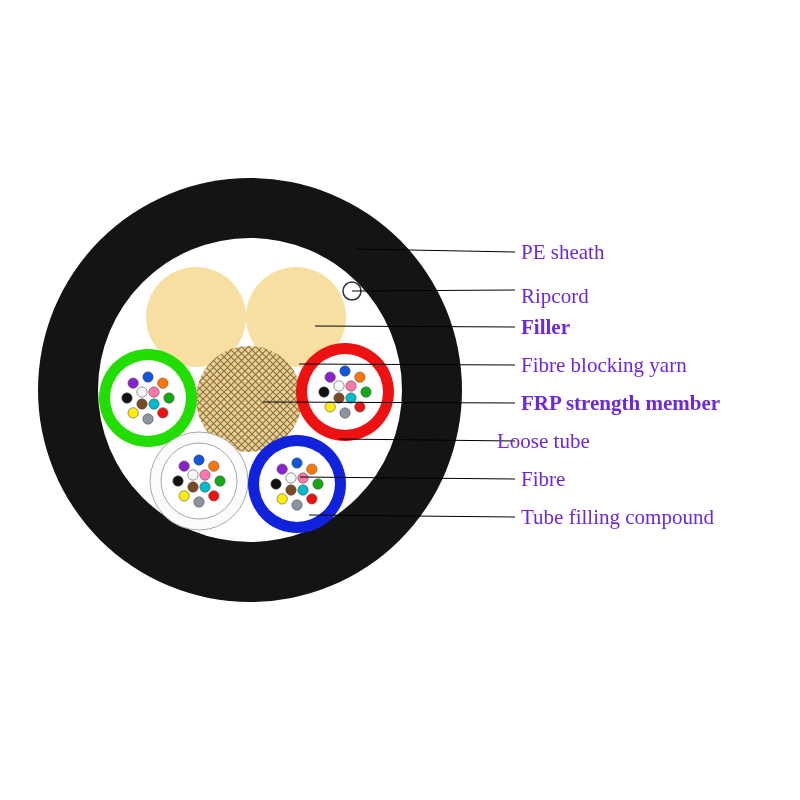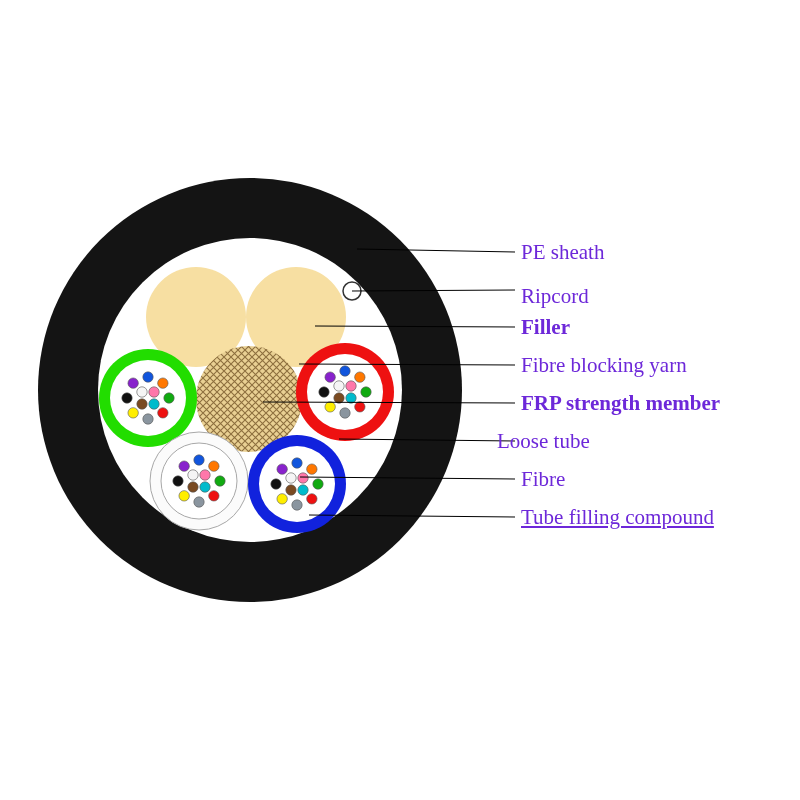--- a/index.html
+++ b/index.html
@@ -101,15 +101,15 @@
     </svg>
 
   <div>
     <div class="diagram-label" style="left: 521px; top: 239px;">PE sheath</div>
     <div class="diagram-label" style="left: 521px; top: 277px; margin-top: 6px;">Ripcord</div>
     <div class="diagram-label" style="left: 521px; top: 314px; font-weight: bold;">Filler</div>
     <div class="diagram-label" style="left: 521px; top: 352px;">Fibre blocking yarn</div>
     <div class="diagram-label" style="left: 521px; top: 390px; font-weight: bold;">FRP strength member</div>
     <div class="diagram-label" style="left: 497px; top: 428px;">Loose tube</div>
     <div class="diagram-label" style="left: 521px; top: 466px;">Fibre</div>
-    <div class="diagram-label" style="left: 521px; top: 504px; text-decoration: underline;">Tube filling compound</div>
+    <div class="diagram-label" style="left: 521px; top: 504px;">Tube filling compound</div>
   </div>
 </div>
 
 </body></html>

